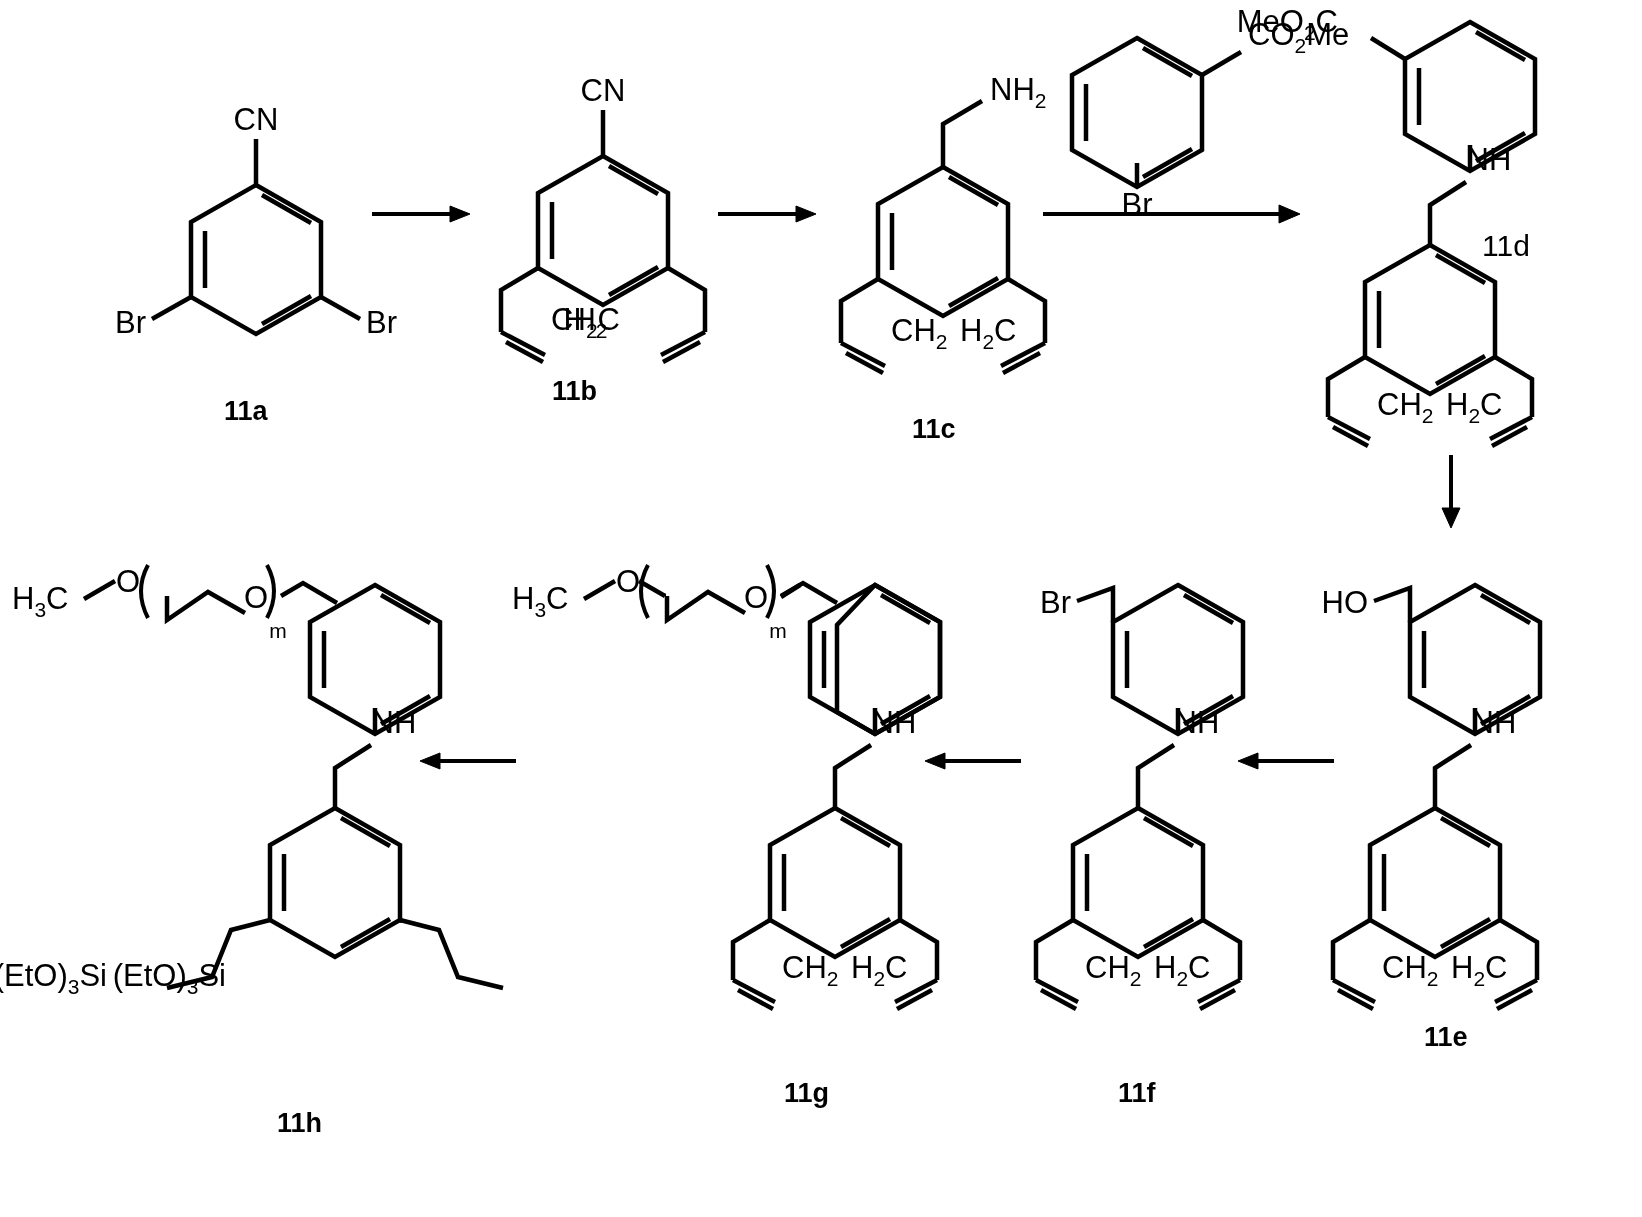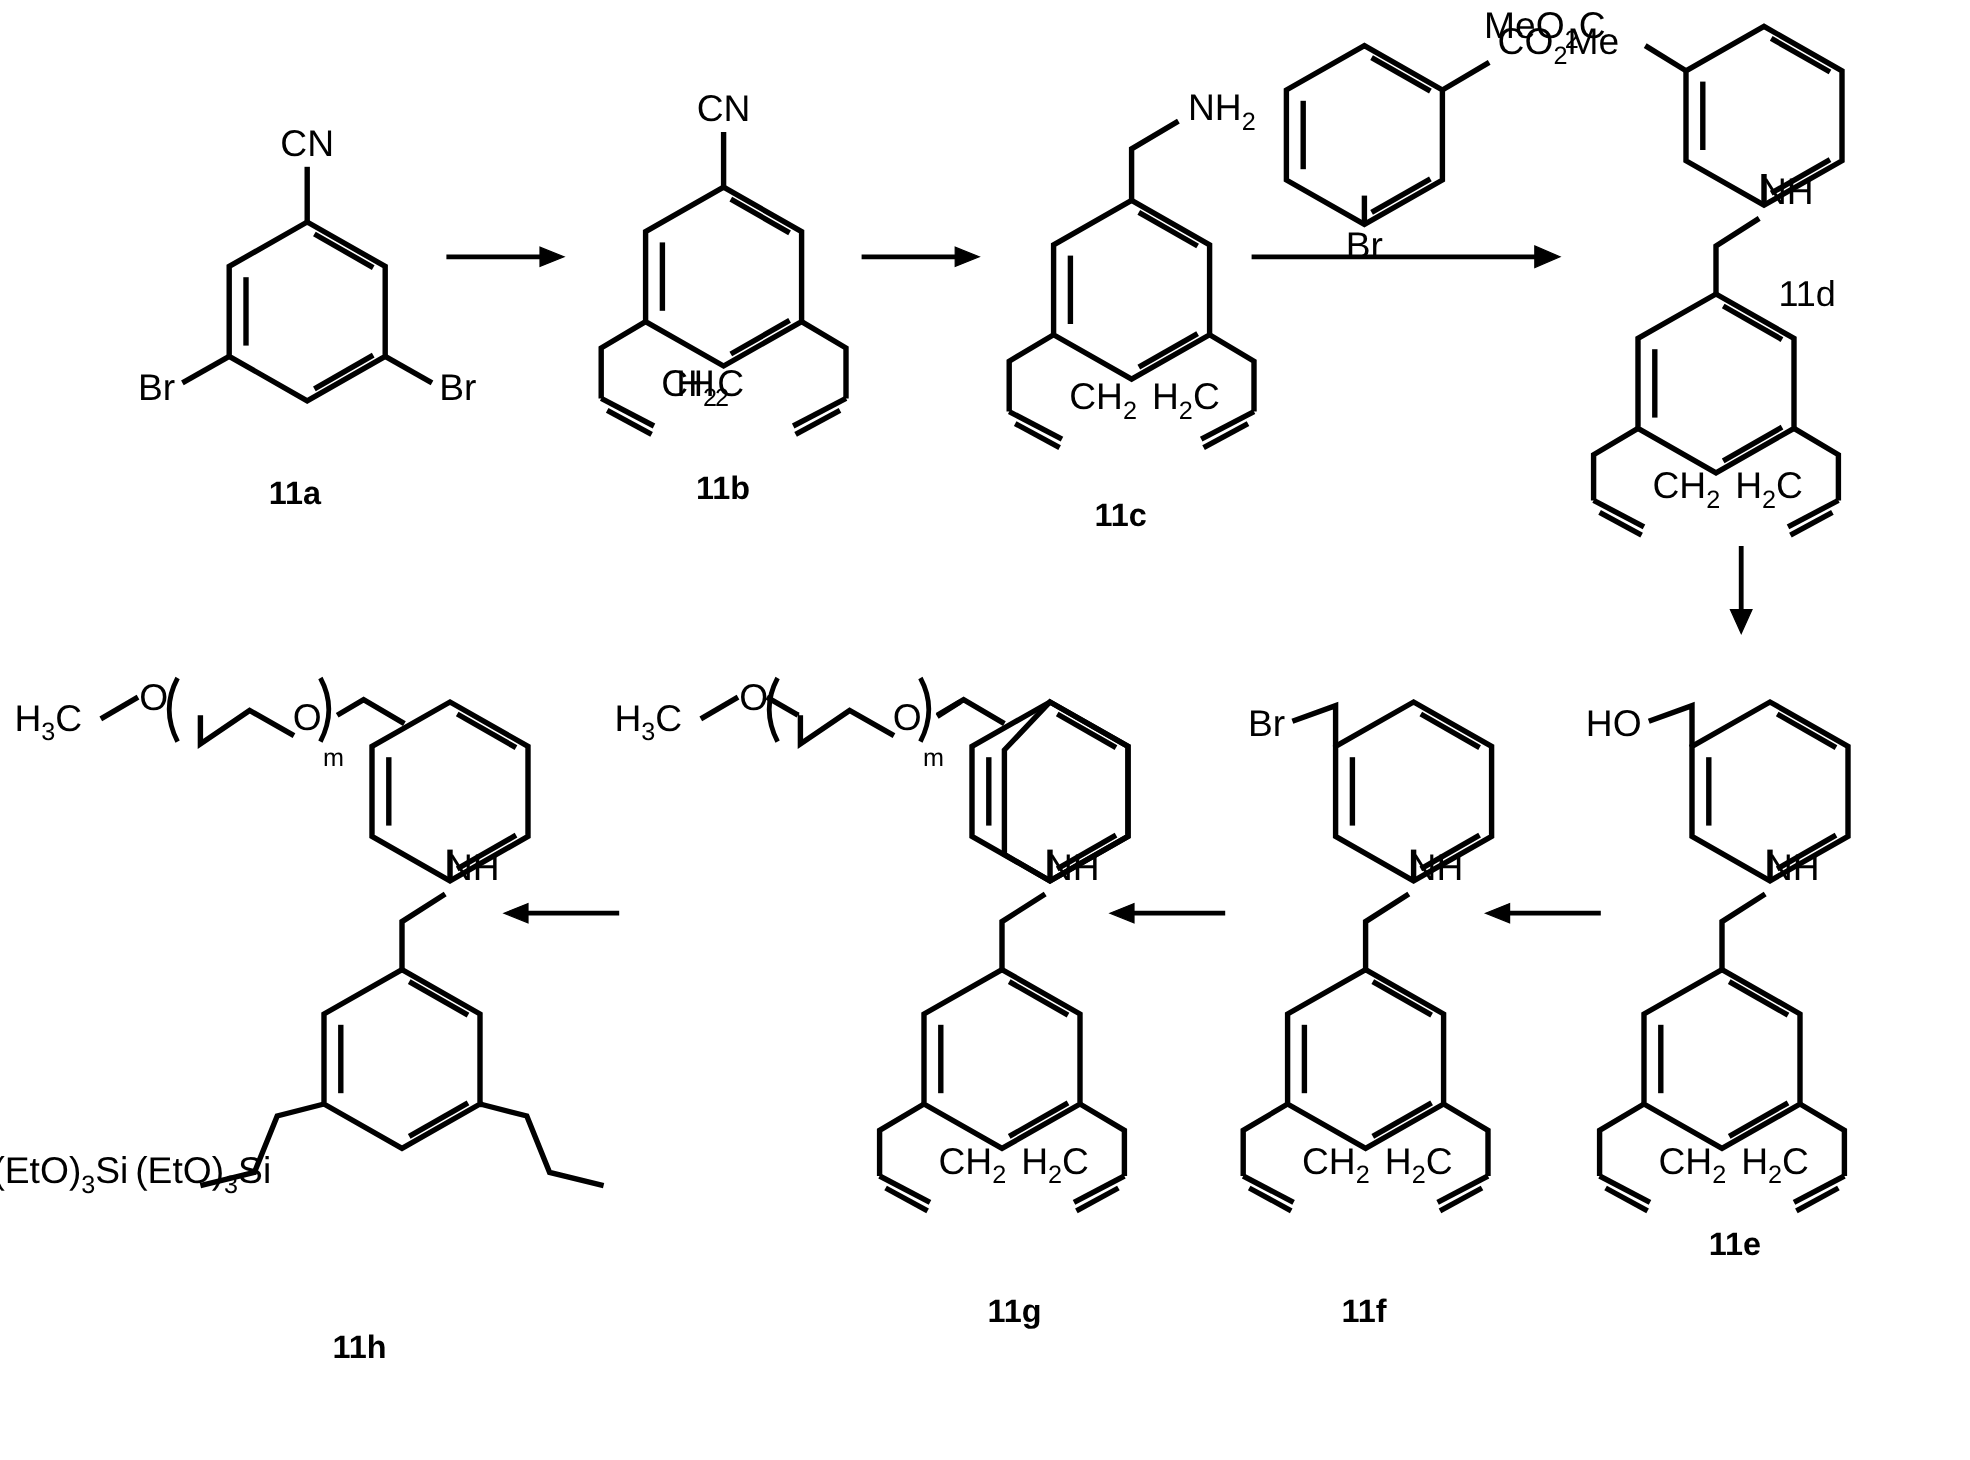--- a/index.html
+++ b/index.html
@@ -744,22 +744,22 @@
       <polyline points="400,920 439,930 458,977 503,988"></polyline>
     </g>
     <text class="at" text-anchor="end">
       <tspan x="226" y="986">(EtO)</tspan><tspan class="sub" dy="8">3</tspan><tspan class="at" dy="-8">Si</tspan>
     </text>
   </g>
 
 </svg>
 
 <div class="lbl" style="left:224px;top:396px;">11a</div>
-<div class="lbl" style="left:552px;top:392px;margin-left:28px;">11b</div>
+<div class="lbl" style="left:552px;top:376px;">11b</div>
 <div class="lbl" style="left:912px;top:396px;margin-top:18px;">11c</div>
 <div class="lbl plain" style="left:1482px;top:229px;font-size:30px;text-align:center;">11d</div>
 <div class="lbl" style="left:1424px;top:1022px;">11e</div>
 <div class="lbl" style="left:1118px;top:1078px;text-align:right;">11f</div>
-<div class="lbl" style="left:784px;top:1078px;margin-left:39px;">11g</div>
+<div class="lbl" style="left:784px;top:1078px;">11g</div>
 <div class="lbl" style="left:277px;top:1108px;">11h</div>
 
 
 </div>
 
 </body></html>

